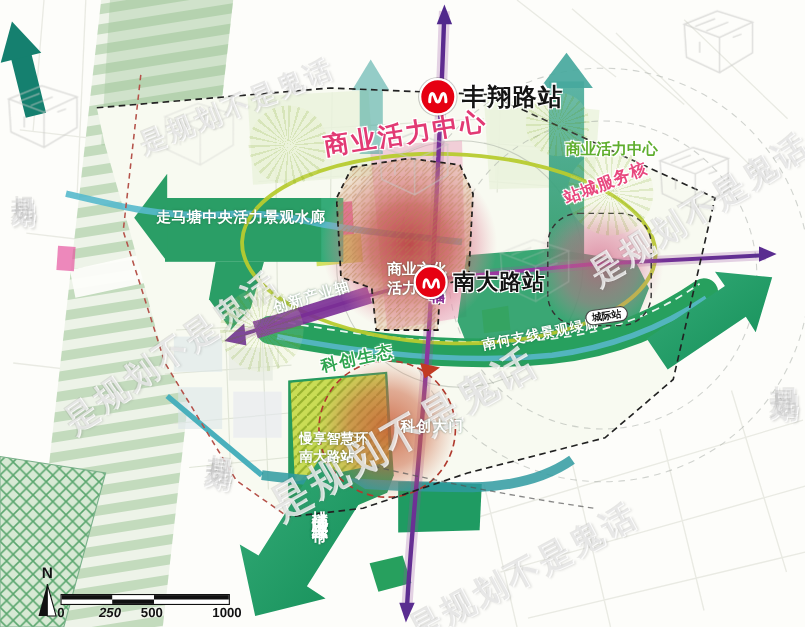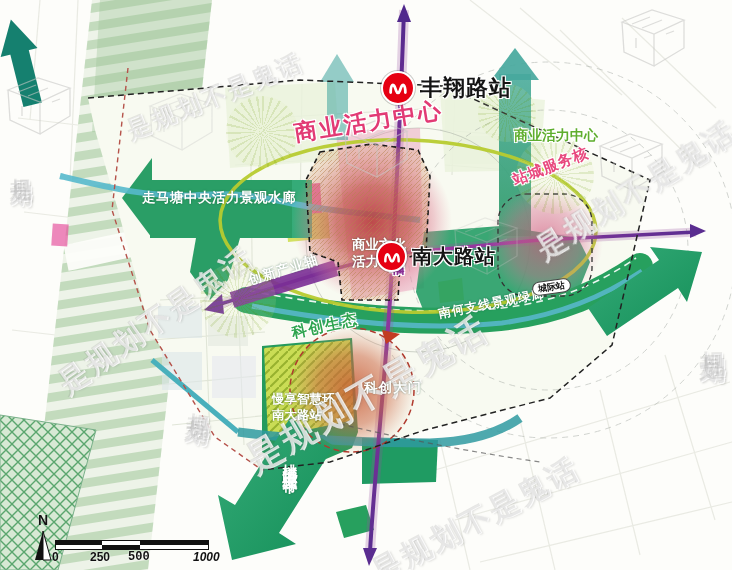--- a/index.html
+++ b/index.html
@@ -269,18 +269,18 @@
     <polygon points="15,3 23,32 15,32" fill="#fff" stroke="#111" stroke-width="1"></polygon>
   </svg>
 </div>
 <div class="scalebar">
   <div class="sb-frame">
     <div class="sb-seg" style="left:0;top:0;width:46px;"></div>
     <div class="sb-seg" style="left:46px;top:4px;width:38px;"></div>
     <div class="sb-seg" style="left:84px;top:0;width:68px;"></div>
   </div>
   <span class="sb-num" style="left:-3px;">0</span>
-  <span class="sb-num" style="left:35px;">250</span>
-  <span class="sb-num" style="left:73px;font-family:Liberation Mono, monospace;">500</span>
-  <span class="sb-num" style="left:138px;font-style:italic;">1000</span>
+  <span class="sb-num" style="left:35px;font-style:italic;">250</span>
+  <span class="sb-num" style="left:73px;">500</span>
+  <span class="sb-num" style="left:138px;">1000</span>
 </div>
 
 </div>
 
 </body></html>

